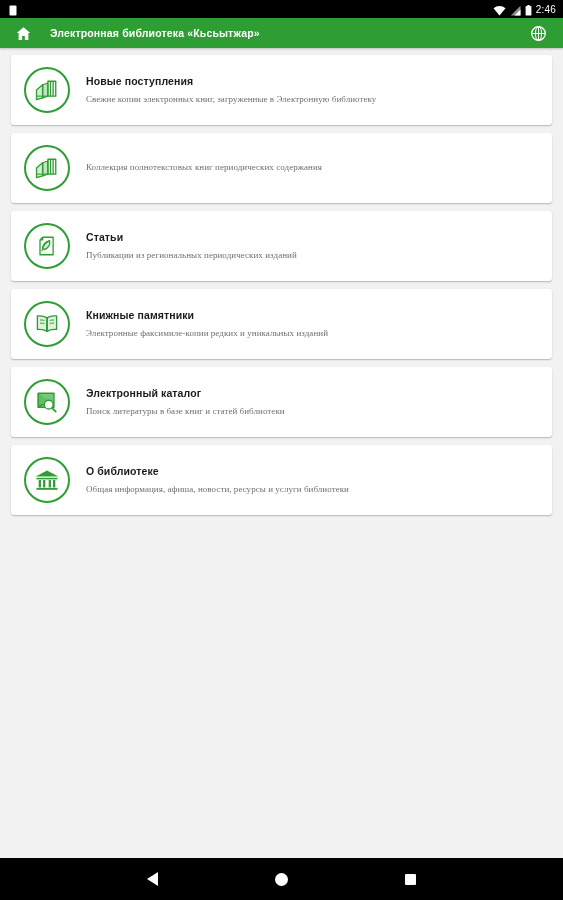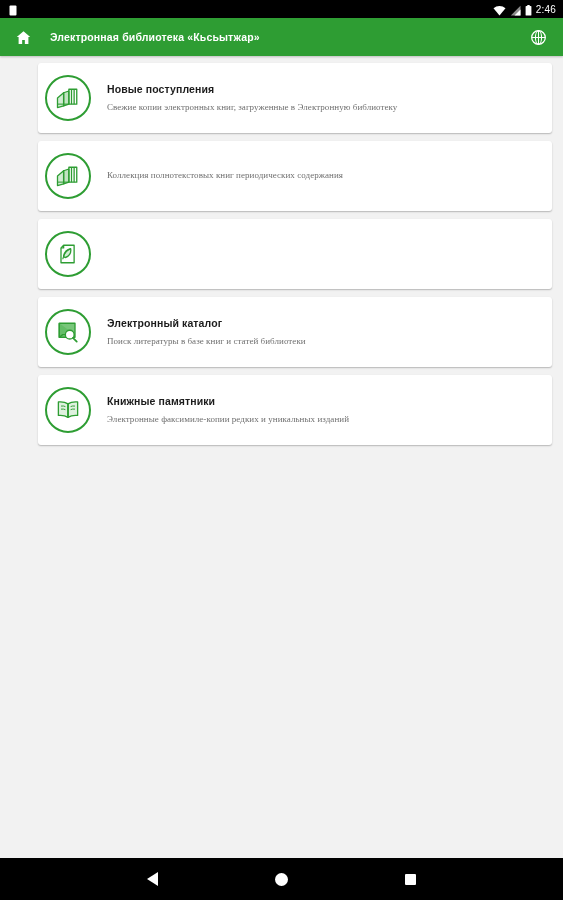--- a/index.html
+++ b/index.html
@@ -40,21 +40,21 @@
   .status-clock {
     color: #ffffff;
     font-size: 10px;
     letter-spacing: 0.2px;
     line-height: 1;
   }
   .sb-icon { display: block; }
 
   
   .app-bar {
-    height: 38px;
+    height: 30px;
     background: #2e9d33;
     display: flex;
     align-items: center;
     padding: 0 12px 0 10px;
     flex: 0 0 auto;
     box-shadow: 0 1px 2px rgba(0,0,0,0.22);
     position: relative;
     z-index: 4;
   }
   .home-btn {
@@ -91,26 +91,25 @@
     flex: 1 1 auto;
     background: #f2f2f2;
     padding: 7px 11px 0 11px;
     overflow: hidden;
   }
 
   .card {
     background: #ffffff;
     border-radius: 3px;
     margin-bottom: 8px;
-    padding: 12px 14px 12px 7px;
+    padding: 12px 14px 12px 13px;
     display: flex;
     align-items: center;
     box-shadow: 0 1px 2px rgba(0,0,0,0.16), 0 1px 1px rgba(0,0,0,0.10);
     min-height: 70px;
-    margin-left: 27px;
   }
 
   .card-icon {
     width: 46px;
     height: 46px;
     flex: 0 0 auto;
     border: 2px solid #2e9d33;
     border-radius: 50%;
     display: flex;
     align-items: center;
@@ -259,36 +258,23 @@
       <div class="card-icon">
         <svg width="28" height="28" viewBox="0 0 32 32">
           <g fill="none" stroke="#2e9d33" stroke-width="1.5" stroke-linejoin="round">
             <path d="M11 6 h12 v20 h-15 v-17 z"></path>
             <path d="M11 6 v3 h-3"></path>
             <path d="M19 10 c-5 2 -8 7 -9 12" stroke-width="1.3"></path>
             <path d="M19 10 c1 5 -2 9 -6 10 c-1 0 -2 -1 -2 -2 c1 -4 4 -7 8 -8 z" fill="#4cb34f" fill-opacity="0.25"></path>
           </g>
         </svg>
       </div>
-    </div>
-
-    <div class="card">
-      <div class="card-icon">
-        <svg width="28" height="28" viewBox="0 0 32 32">
-          <g stroke="#2e9d33" stroke-width="1.5" stroke-linejoin="round">
-            <path d="M6 6 h18 v16 h-18 z" fill="#4cb34f" fill-opacity="0.75"></path>
-            <path d="M6 6 v16 l4 -3 h14" fill="#4cb34f" fill-opacity="0.45"></path>
-            <circle cx="18" cy="19" r="5" fill="#ffffff"></circle>
-            <line x1="21.7" y1="22.7" x2="26" y2="27" stroke-linecap="round" stroke-width="2"></line>
-          </g>
-        </svg>
-      </div>
-      <div class="card-text">
-        <div class="card-title">Электронный каталог</div>
-        <div class="card-sub">Поиск литературы в базе книг и статей библиотеки</div>
+      <div class="card-text">
+        <div class="card-title">Статьи</div>
+        <div class="card-sub">Публикации из региональных периодических изданий</div>
       </div>
     </div>
 
     <div class="card">
       <div class="card-icon">
         <svg width="28" height="28" viewBox="0 0 32 32">
           <g fill="none" stroke="#2e9d33" stroke-width="1.5" stroke-linejoin="round">
             <path d="M16 9 c-3 -2 -7 -2.6 -11 -2.2 v15.4 c4 -0.4 8 0.2 11 2.2 z" fill="#4cb34f" fill-opacity="0.18"></path>
             <path d="M16 9 c3 -2 7 -2.6 11 -2.2 v15.4 c-4 -0.4 -8 0.2 -11 2.2 z" fill="#4cb34f" fill-opacity="0.18"></path>
             <path d="M16 9 v15.4"></path>
@@ -296,20 +282,56 @@
             <path d="M24 11.5 q-3 -0.4 -5 0.6 M24 15 q-3 -0.4 -5 0.6" stroke-width="1.1"></path>
           </g>
         </svg>
       </div>
       <div class="card-text">
         <div class="card-title">Книжные памятники</div>
         <div class="card-sub">Электронные факсимиле-копии редких и уникальных изданий</div>
       </div>
     </div>
 
+    <div class="card">
+      <div class="card-icon">
+        <svg width="28" height="28" viewBox="0 0 32 32">
+          <g stroke="#2e9d33" stroke-width="1.5" stroke-linejoin="round">
+            <path d="M6 6 h18 v16 h-18 z" fill="#4cb34f" fill-opacity="0.75"></path>
+            <path d="M6 6 v16 l4 -3 h14" fill="#4cb34f" fill-opacity="0.45"></path>
+            <circle cx="18" cy="19" r="5" fill="#ffffff"></circle>
+            <line x1="21.7" y1="22.7" x2="26" y2="27" stroke-linecap="round" stroke-width="2"></line>
+          </g>
+        </svg>
+      </div>
+      <div class="card-text">
+        <div class="card-title">Электронный каталог</div>
+        <div class="card-sub">Поиск литературы в базе книг и статей библиотеки</div>
+      </div>
+    </div>
+
+    <div class="card">
+      <div class="card-icon">
+        <svg width="28" height="28" viewBox="0 0 32 32">
+          <g fill="#2e9d33">
+            <path d="M16 5 L3 12 h26 z"></path>
+            <rect x="4" y="13.5" width="24" height="1.8"></rect>
+            <rect x="6.5" y="16" width="2.6" height="8.5"></rect>
+            <rect x="11.5" y="16" width="2.6" height="8.5"></rect>
+            <rect x="17.9" y="16" width="2.6" height="8.5"></rect>
+            <rect x="22.9" y="16" width="2.6" height="8.5"></rect>
+            <rect x="4" y="25" width="24" height="2.2"></rect>
+          </g>
+        </svg>
+      </div>
+      <div class="card-text">
+        <div class="card-title">О библиотеке</div>
+        <div class="card-sub">Общая информация, афиша, новости, ресурсы и услуги библиотеки</div>
+      </div>
+    </div>
 
   </div>
 
   <div class="nav-bar">
     <div class="nav-btn">
       <span class="nav-back"></span>
     </div>
     <div class="nav-btn">
       <span class="nav-home"></span>
     </div>

